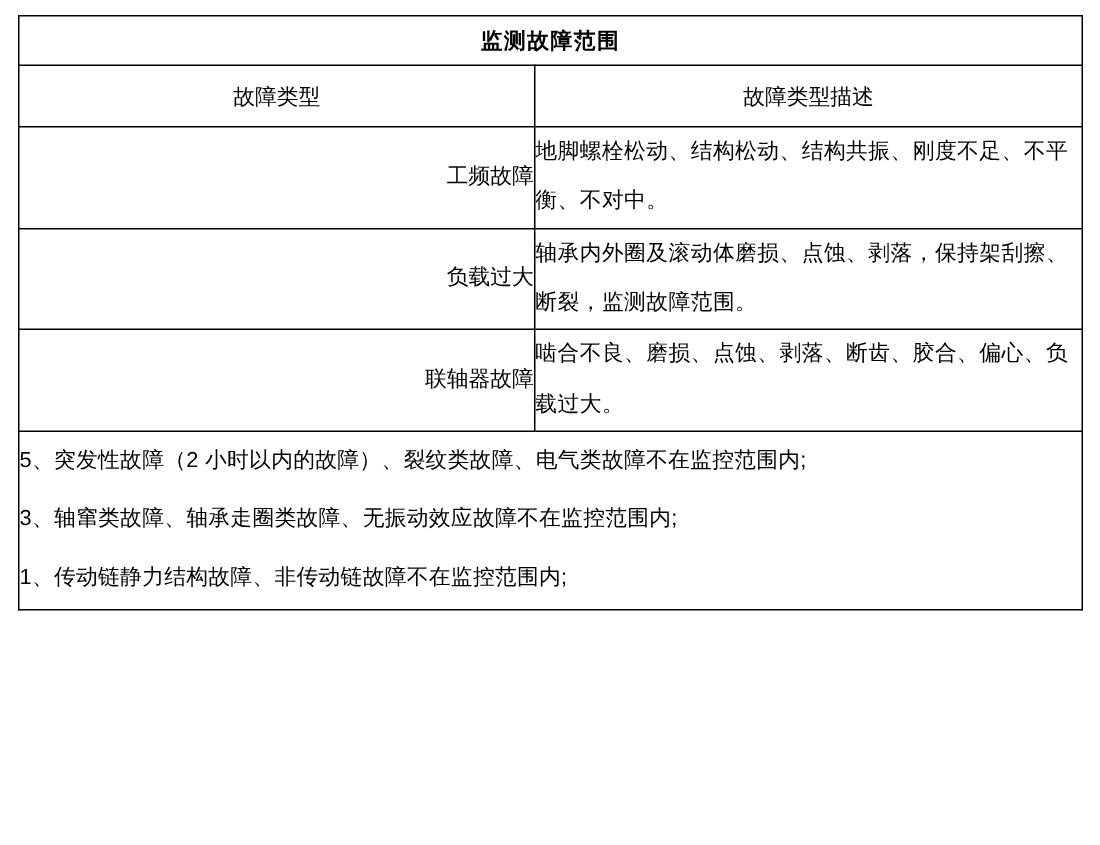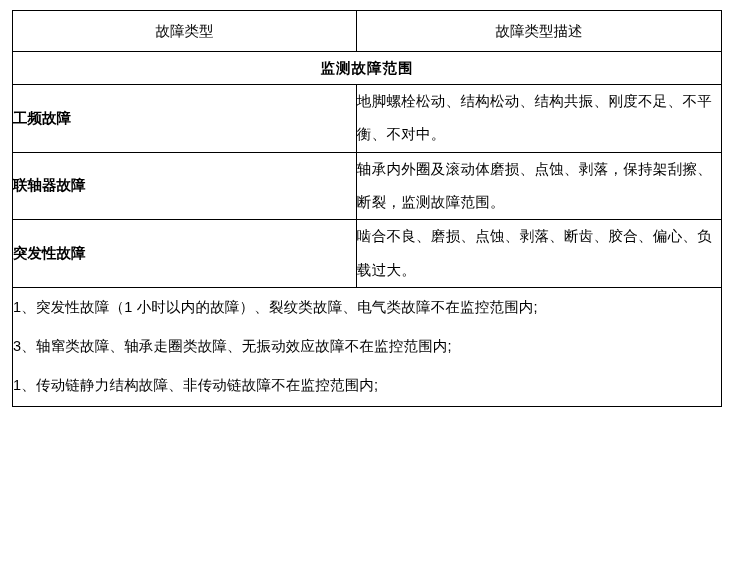--- a/index.html
+++ b/index.html
@@ -41,25 +41,24 @@
     font-size: 16px;
     height: 32px;
     letter-spacing: 1px;
   }
   .hdr-cell {
     text-align: center;
     height: 40px;
     font-size: 15px;
   }
   .type-cell {
-    text-align: left;
+    text-align: right;
     font-size: 15px;
     padding: 10px 6px;
     line-height: 1.9;
-    font-weight: bold;
   }
   .desc-cell {
     font-size: 14.5px;
     padding: 14px 28px;
     line-height: 2.3;
     letter-spacing: 0.3px;
   }
   .desc-cell.single {
     padding: 12px 18px;
     line-height: 1.9;
@@ -80,40 +79,40 @@
 <body>
 
 <div class="page">
   <table class="fault-table">
     <colgroup>
       <col class="col-left">
       <col class="col-right">
     </colgroup>
     <tbody>
       <tr>
+        <td class="title-cell" colspan="2">监测故障范围</td>
+      </tr>
+      <tr>
         <td class="hdr-cell">故障类型</td>
         <td class="hdr-cell">故障类型描述</td>
-      </tr>
-      <tr>
-        <td class="title-cell" colspan="2">监测故障范围</td>
       </tr>
       <tr>
         <td class="type-cell">工频故障</td>
         <td class="desc-cell">地脚螺栓松动、结构松动、结构共振、刚度不足、不平衡、不对中。</td>
       </tr>
       <tr>
-        <td class="type-cell">联轴器故障</td>
+        <td class="type-cell">负载过大</td>
         <td class="desc-cell">轴承内外圈及滚动体磨损、点蚀、剥落，保持架刮擦、断裂，监测故障范围。</td>
       </tr>
       <tr>
-        <td class="type-cell">突发性故障</td>
+        <td class="type-cell">联轴器故障</td>
         <td class="desc-cell">啮合不良、磨损、点蚀、剥落、断齿、胶合、偏心、负载过大。</td>
       </tr>
       <tr>
         <td class="notes-cell" colspan="2">
-          <div class="note-line">1、突发性故障（1 小时以内的故障）、裂纹类故障、电气类故障不在监控范围内;</div>
+          <div class="note-line">5、突发性故障（2 小时以内的故障）、裂纹类故障、电气类故障不在监控范围内;</div>
           <div class="note-line">3、轴窜类故障、轴承走圈类故障、无振动效应故障不在监控范围内;</div>
           <div class="note-line">1、传动链静力结构故障、非传动链故障不在监控范围内;</div>
         </td>
       </tr>
     </tbody>
   </table>
 </div>
 
 </body></html>

